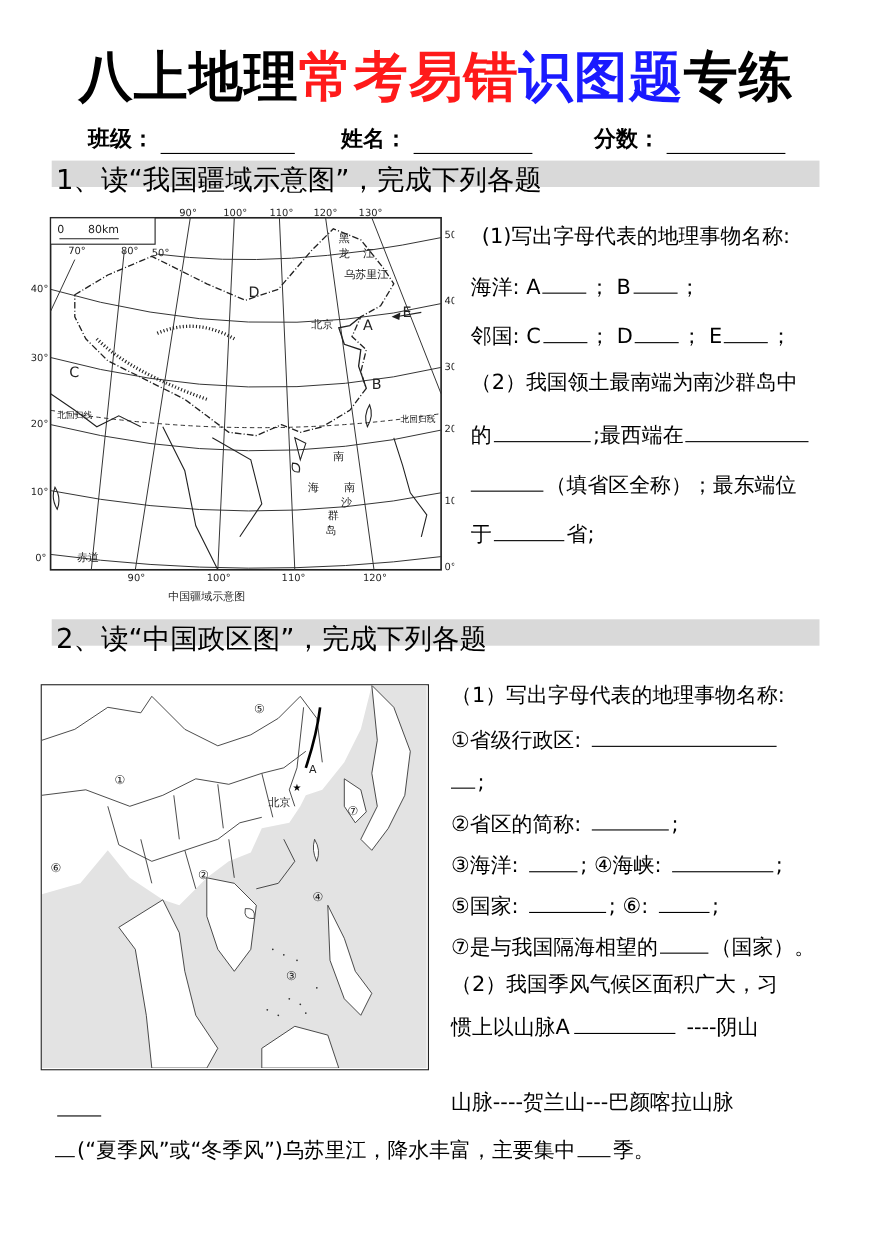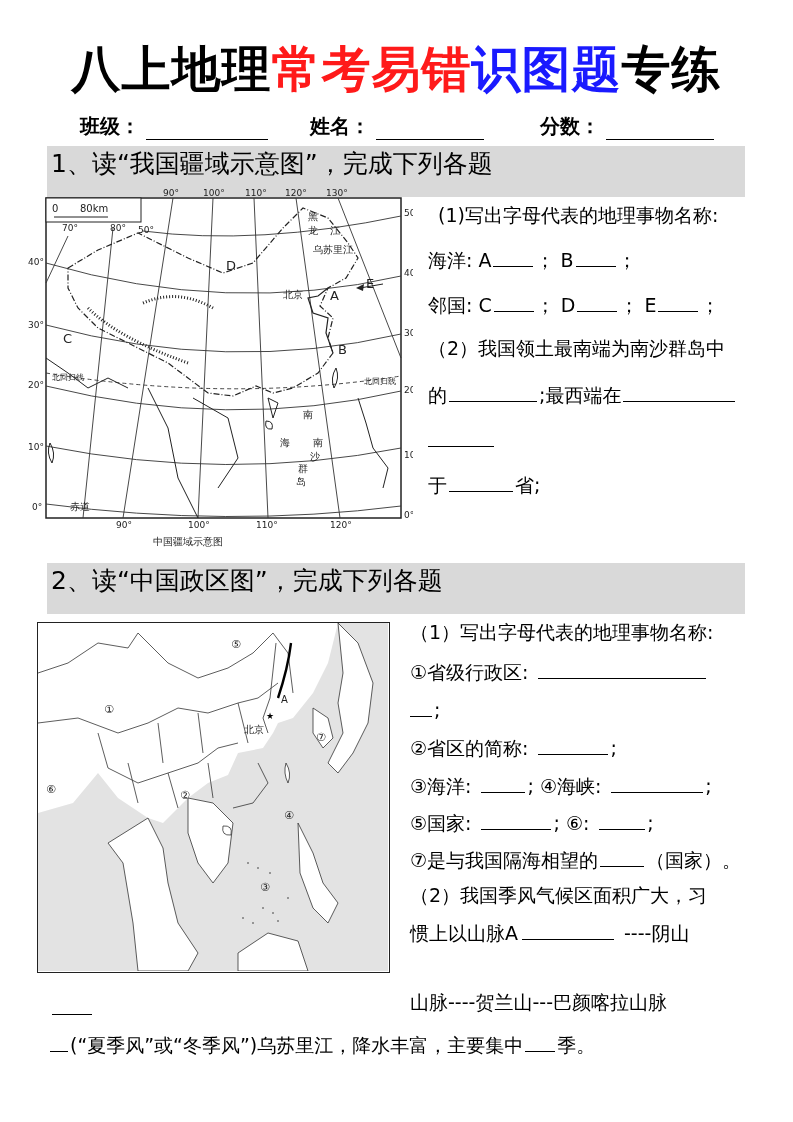--- a/index.html
+++ b/index.html
@@ -3,21 +3,21 @@
 <meta charset="utf-8">
 <style>
   html,body{margin:0;padding:0;background:#fff;}
   body{width:793px;height:1122px;position:relative;overflow:hidden;font-family:"DejaVu Sans","Liberation Sans",sans-serif;color:#000;}
   .abs{position:absolute;}
   .title{left:0;top:40px;width:793px;text-align:center;font-size:49px;font-weight:bold;letter-spacing:1px;line-height:60px;white-space:nowrap;}
   .title .red{color:#ff1a1a;}
   .title .blue{color:#1a1aff;font-family:Liberation Mono, monospace;}
   .info{top:112px;font-size:20px;font-weight:bold;line-height:28px;white-space:nowrap;}
   .blank{display:inline-block;border-bottom:1.5px solid #000;height:20px;vertical-align:bottom;}
-  .section-bar{left:47px;width:698px;height:51px;background:#d9d9d9;font-size:25px;line-height:36px;padding-left:4px;box-sizing:border-box;white-space:nowrap;}
+  .section-bar{left:47px;width:698px;height:24px;background:#d9d9d9;font-size:25px;line-height:36px;padding-left:4px;box-sizing:border-box;white-space:nowrap;}
   .q{font-size:19px;line-height:22px;white-space:nowrap;}
   .ul{display:inline-block;border-bottom:1.3px solid #000;height:18px;vertical-align:baseline;margin:0 2px;}
   .map{border:1.5px solid #222;background:#fff;box-sizing:border-box;overflow:hidden;}
   .map svg{display:block;}
   .lbl{font-family:"DejaVu Sans",sans-serif;}
 </style>
 </head>
 <body>
 
 <div class="abs title">
@@ -146,21 +146,21 @@
   <span>邻国:</span>
   <span>C</span><span class="ul" style="width:40px;"></span><span>；</span>
   <span>D</span><span class="ul" style="width:40px;"></span><span>；</span>
   <span>E</span><span class="ul" style="width:40px;"></span><span>；</span>
 </div>
 <div class="abs q" style="left:428px;top:337px;">（2）我国领土最南端为南沙群岛中</div>
 <div class="abs q" style="left:428px;top:383px;">
   <span>的</span><span class="ul" style="width:88px;"></span><span>;最西端在</span><span class="ul" style="width:112px;"></span>
 </div>
 <div class="abs q" style="left:428px;top:428px;">
-  <span class="ul" style="width:66px;margin-left:0;"></span>
+  <span class="ul" style="width:66px;margin-left:0;"></span><span>（填省区全称）；最东端位</span>
 </div>
 <div class="abs q" style="left:428px;top:473px;">
   <span>于</span><span class="ul" style="width:64px;"></span><span>省;</span>
 </div>
 
 <div class="abs section-bar" style="top:563px;">2、读“中国政区图”，完成下列各题</div>
 
 <div class="abs map" style="left:37px;top:622px;width:353px;height:351px;">
   <svg width="350" height="348" viewBox="0 0 350 348">
 

